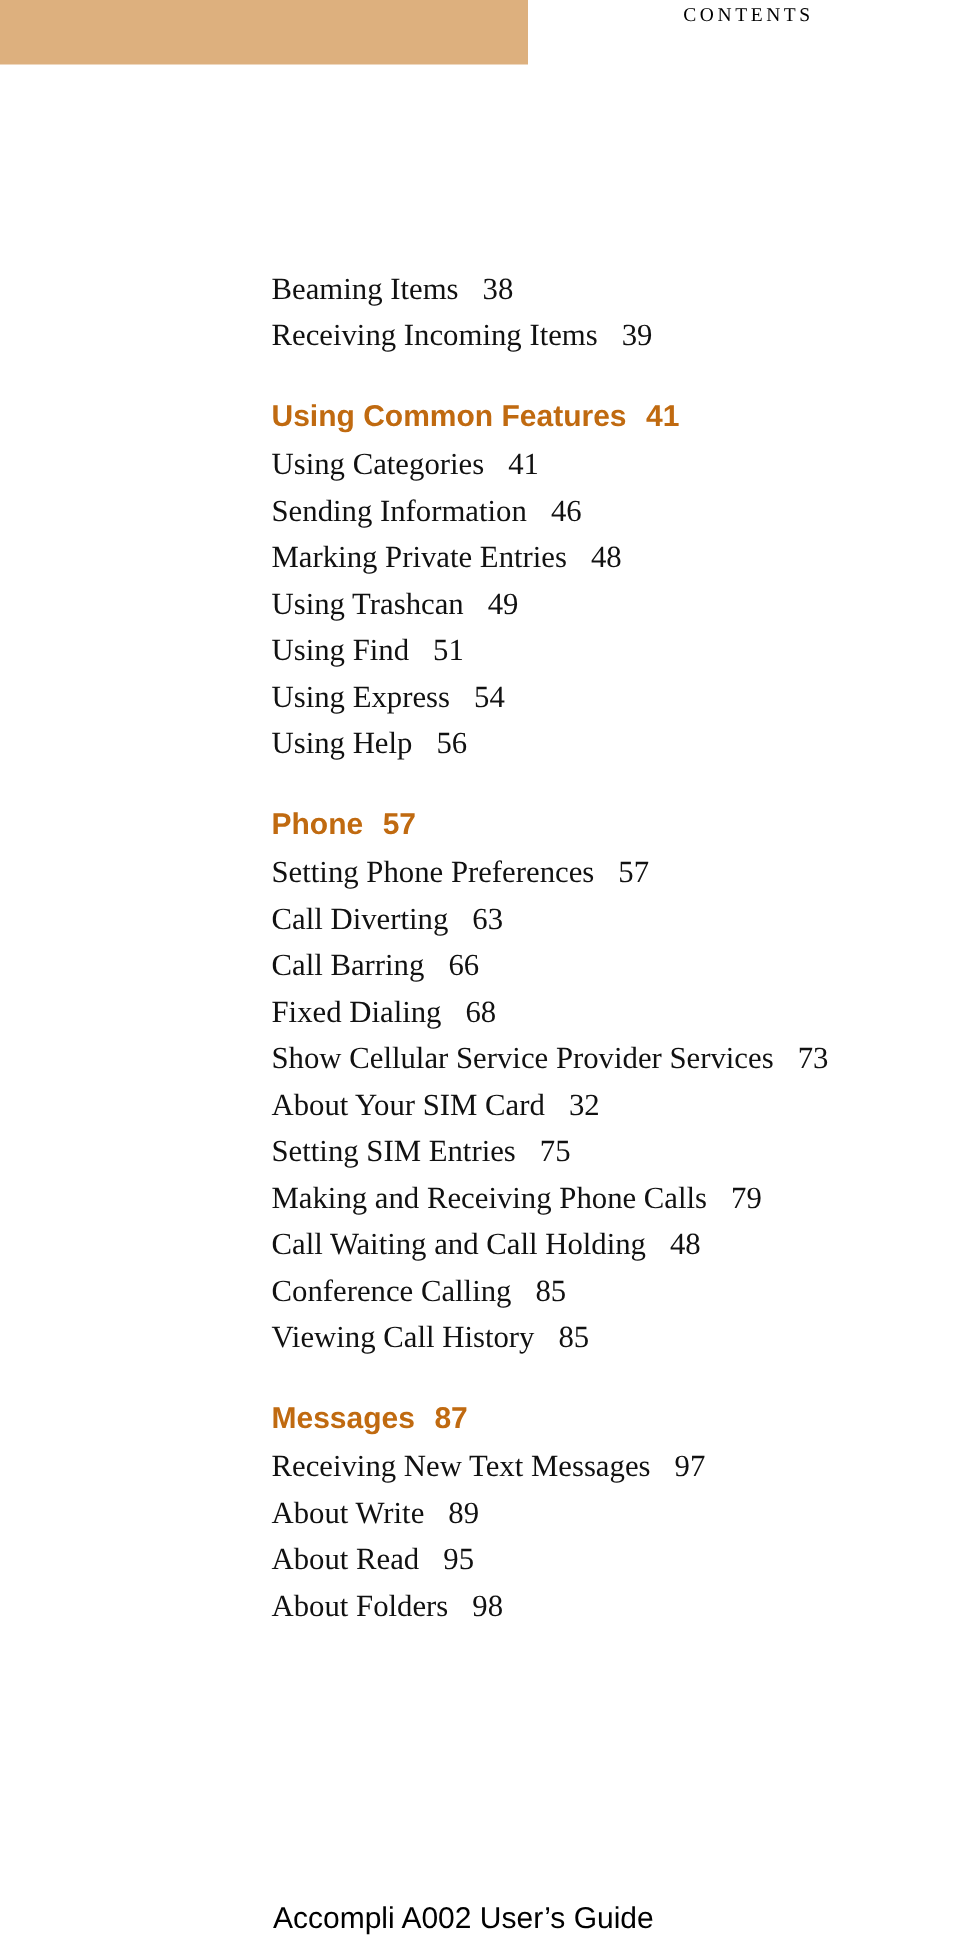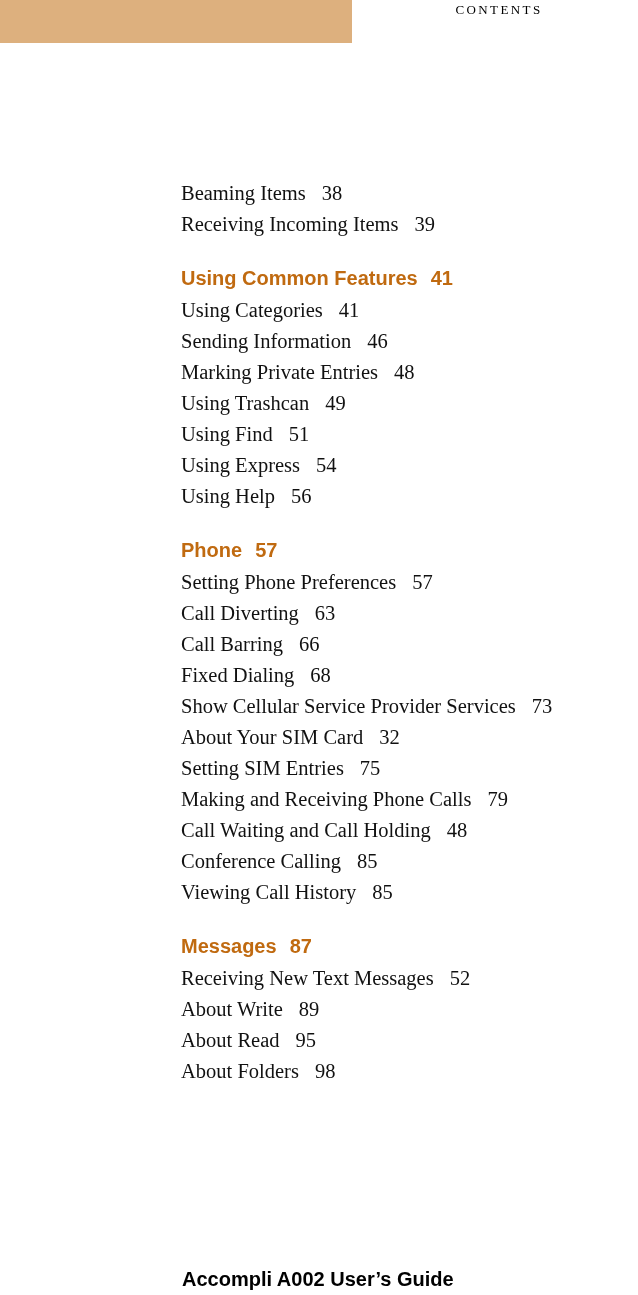--- a/index.html
+++ b/index.html
@@ -80,21 +80,21 @@
     padding-left: 16px;
     text-align: right;
   }
 
   
   #footer {
     position: absolute;
     left: 182px;
     top: 1268px;
     font-family: "Liberation Sans", "DejaVu Sans", sans-serif;
-    font-weight: bold;
+    font-weight: normal;
     font-size: 20px;
     color: #000000;
     white-space: nowrap;
   }
 </style>
 </head>
 <body>
 
 <div id="header-band"></div>
 
@@ -124,20 +124,20 @@
       <div class="toc-entry"><span>Show Cellular Service Provider Services</span><span class="pg">73</span></div>
       <div class="toc-entry"><span>About Your SIM Card</span><span class="pg">32</span></div>
       <div class="toc-entry"><span>Setting SIM Entries</span><span class="pg">75</span></div>
       <div class="toc-entry"><span>Making and Receiving Phone Calls</span><span class="pg">79</span></div>
       <div class="toc-entry"><span>Call Waiting and Call Holding</span><span class="pg">48</span></div>
       <div class="toc-entry"><span>Conference Calling</span><span class="pg">85</span></div>
       <div class="toc-entry"><span>Viewing Call History</span><span class="pg">85</span></div>
     </div>
     <div class="toc-group spaced">
       <div class="section-head"><span>Messages</span><span class="pg">87</span></div>
-      <div class="toc-entry"><span>Receiving New Text Messages</span><span class="pg">52</span></div>
+      <div class="toc-entry"><span>Receiving New Text Messages</span><span class="pg">97</span></div>
       <div class="toc-entry"><span>About Write</span><span class="pg">89</span></div>
       <div class="toc-entry"><span>About Read</span><span class="pg">95</span></div>
       <div class="toc-entry"><span>About Folders</span><span class="pg">98</span></div>
     </div>
   </div>
 
 <div id="footer">Accompli A002 User’s Guide</div>
 
 </body></html>

